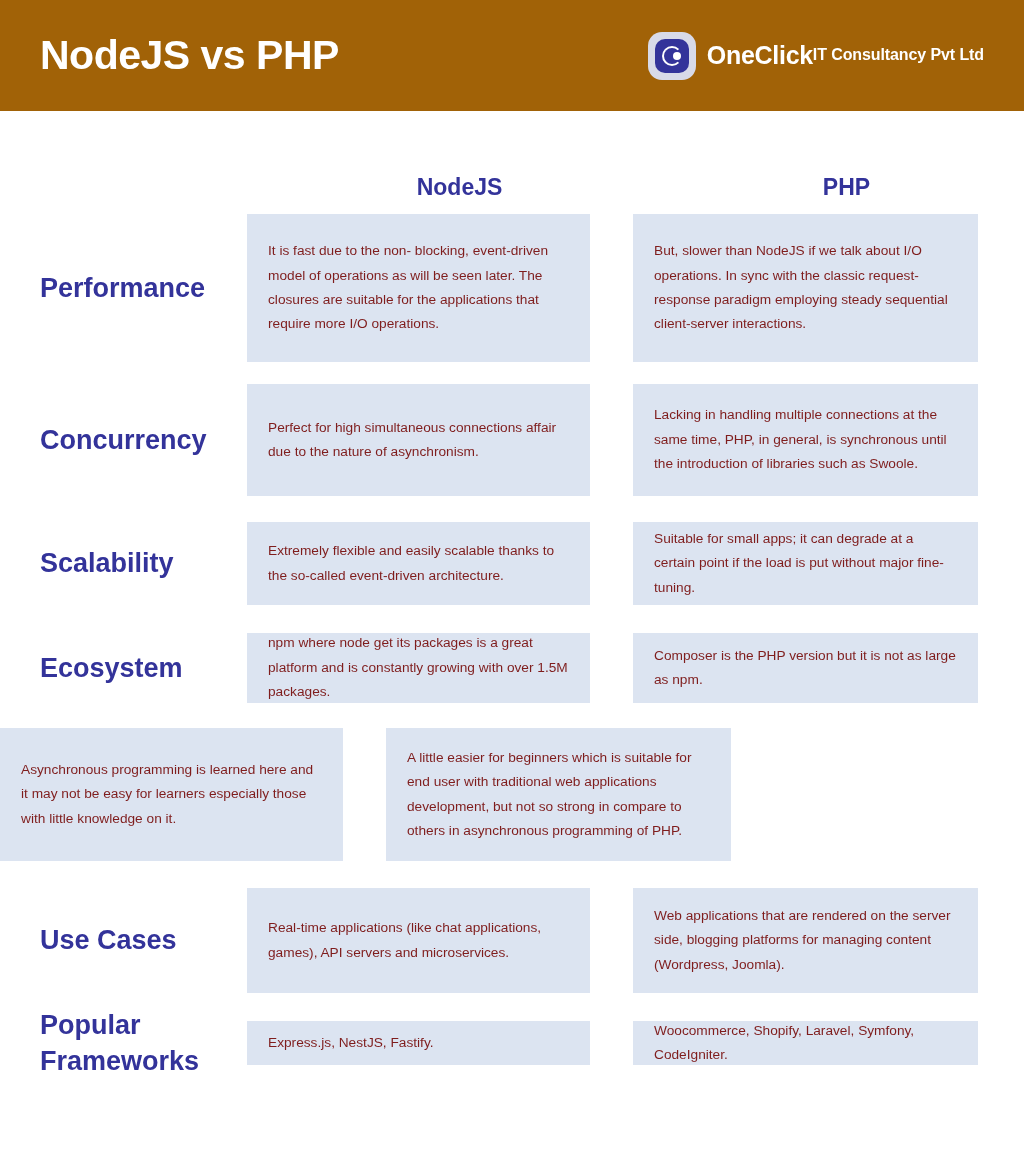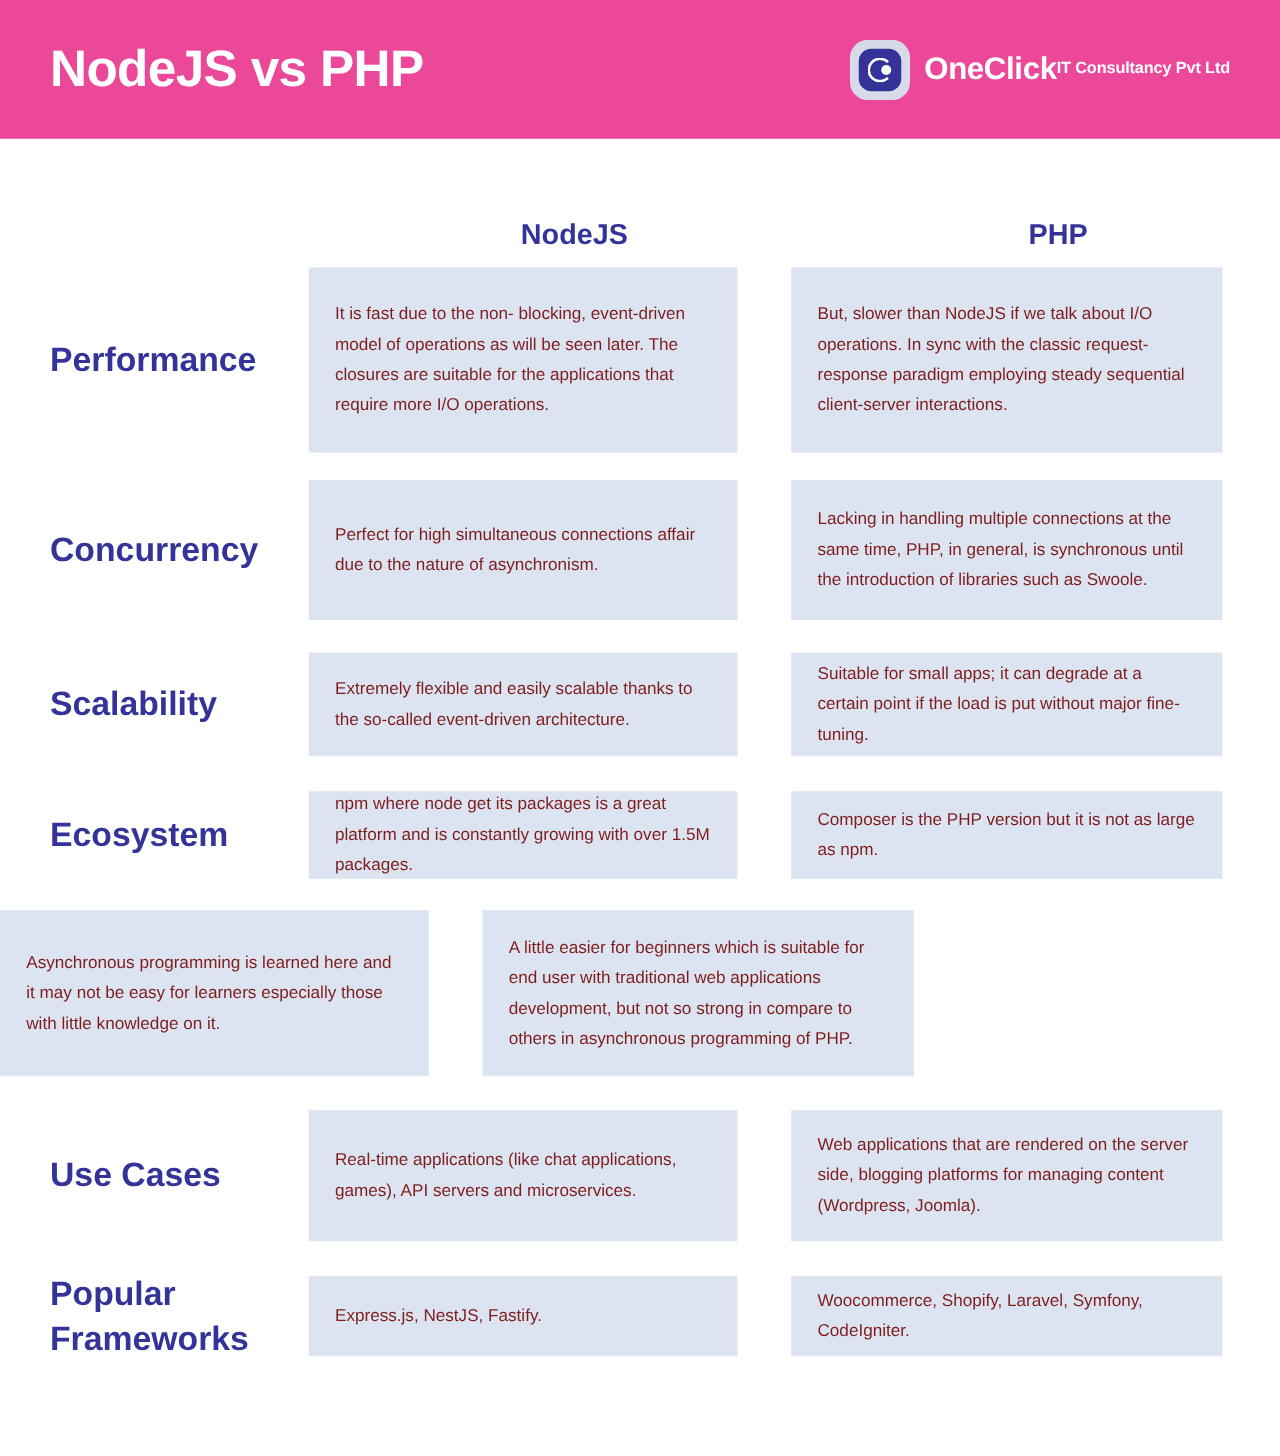--- a/index.html
+++ b/index.html
@@ -11,21 +11,21 @@
     height: 1165px;
     background: #ffffff;
     font-family: "Liberation Sans", sans-serif;
     overflow: hidden;
   }
 
   
   .header {
     width: 1024px;
     height: 111px;
-    background: #ec4899;
+    background: #a16207;
     display: flex;
     align-items: center;
     justify-content: space-between;
     box-sizing: border-box;
     padding: 0 40px 0 40px;
   }
   .header-title {
     color: #ffffff;
     font-size: 41px;
     font-weight: bold;
@@ -85,21 +85,21 @@
     line-height: 1;
   }
   .logo-name {
     color: #ffffff;
     font-size: 25px;
     font-weight: bold;
     letter-spacing: -0.3px;
   }
   .logo-tagline {
     color: #ffffff;
-    font-size: 13px;
+    font-size: 16px;
     font-weight: bold;
     margin-top: 4px;
     letter-spacing: -0.1px;
   }
 
   
   .table {
     position: relative;
     width: 1024px;
   }
@@ -223,21 +223,21 @@
     <div class="row" style="height:27px;"></div>
 
     <div class="row" style="height:105px;">
       <div class="row-label">Use Cases</div>
       <div class="cell nodejs">Real-time applications (like chat applications, games), API servers and microservices.</div>
       <div class="cell-gap"></div>
       <div class="cell php">Web applications that are rendered on the server side, blogging platforms for managing content (Wordpress, Joomla).</div>
     </div>
     <div class="row" style="height:28px;"></div>
 
-    <div class="row" style="height:64px;">
+    <div class="row" style="height:44px;">
       <div class="row-label">Popular Frameworks</div>
       <div class="cell nodejs">Express.js, NestJS, Fastify.</div>
       <div class="cell-gap"></div>
       <div class="cell php">Woocommerce, Shopify, Laravel, Symfony, CodeIgniter.</div>
     </div>
 
   </div>
 </div>
 
 </body></html>

